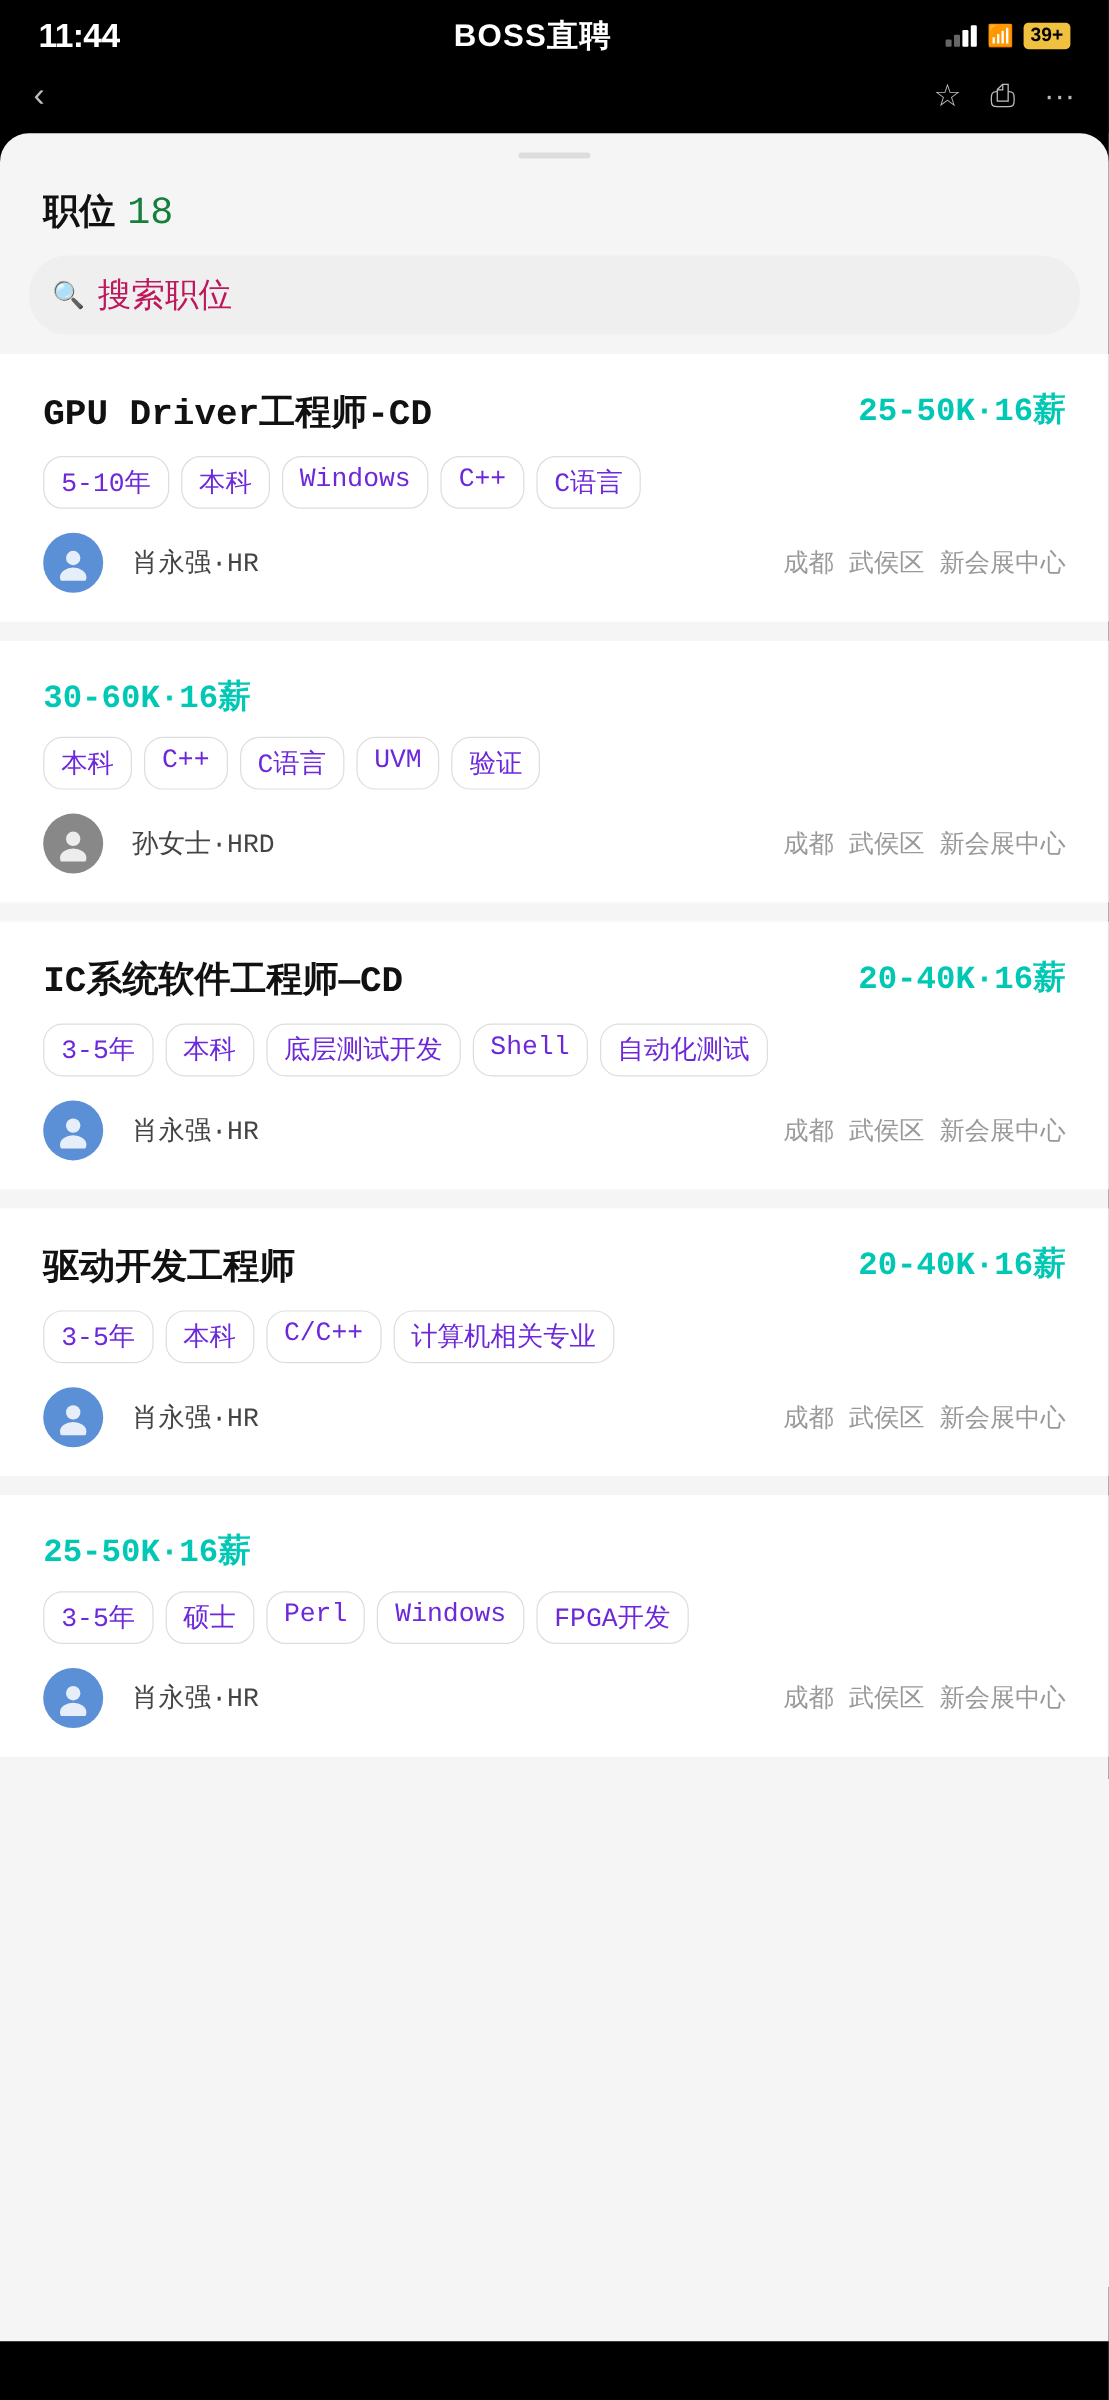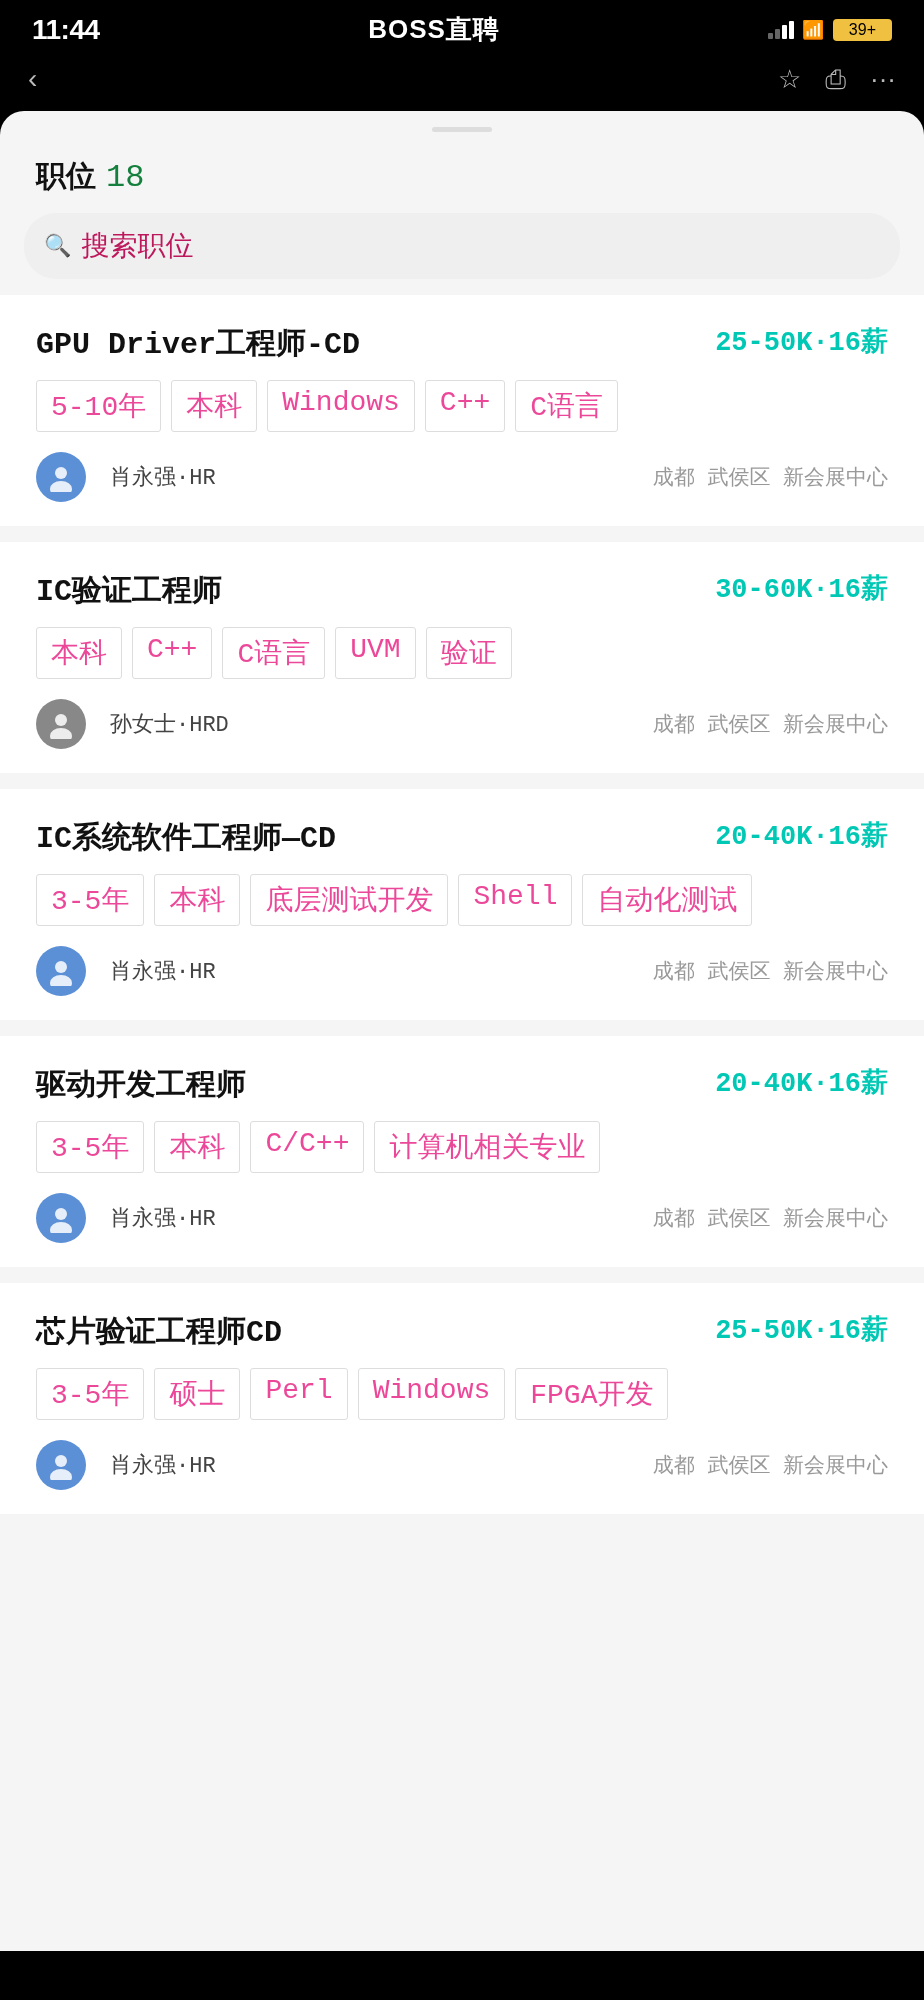--- a/index.html
+++ b/index.html
@@ -46,22 +46,22 @@
       width: 5px;
       background: #fff;
       border-radius: 1px;
     }
     .signal-bar.dim { background: rgba(255,255,255,0.4); }
     .wifi-icon { font-size: 18px; }
     .battery-badge {
       background: #f0c040;
       color: #000;
       font-size: 16px;
-      font-weight: 400;
-      padding: 2px 16px;
+      font-weight: 700;
+      padding: 2px 6px;
       border-radius: 4px;
     }
 
     
     .nav-bar {
       background: #000;
       display: flex;
       align-items: center;
       justify-content: space-between;
       padding: 8px 28px 16px;
@@ -170,24 +170,24 @@
 
     
     .job-tags {
       display: flex;
       flex-wrap: wrap;
       gap: 10px;
       margin-bottom: 20px;
     }
     .tag {
       border: 1px solid #ddd;
-      border-radius: 3px;
+      border-radius: 16px;
       padding: 6px 14px;
-      font-size: 28px;
-      color: #ec4899;
+      font-size: 22px;
+      color: #6d28d9;
       background: #fff;
     }
 
     
     .job-hr-row {
       display: flex;
       align-items: center;
       justify-content: space-between;
     }
     .hr-info {
@@ -283,21 +283,20 @@
             <ellipse cx="15" cy="27" rx="11" ry="8" fill="rgba(255,255,255,0.85)"></ellipse>
           </svg>
         </div>
         <span class="hr-name">肖永强·HR</span>
       </div>
       <span class="job-location">成都 武侯区 新会展中心</span>
     </div>
   </div>
       <div class="job-card">
     <div class="job-card-header">
-      <span class="job-title">IC验证工程师</span>
       <span class="job-salary">30-60K·16薪</span>
     </div>
     <div class="job-tags">
       <span class="tag">本科</span>
           <span class="tag">C++</span>
           <span class="tag">C语言</span>
           <span class="tag">UVM</span>
           <span class="tag">验证</span>
     </div>
     <div class="job-hr-row">
@@ -357,21 +356,20 @@
             <ellipse cx="15" cy="27" rx="11" ry="8" fill="rgba(255,255,255,0.85)"></ellipse>
           </svg>
         </div>
         <span class="hr-name">肖永强·HR</span>
       </div>
       <span class="job-location">成都 武侯区 新会展中心</span>
     </div>
   </div>
       <div class="job-card">
     <div class="job-card-header">
-      <span class="job-title">芯片验证工程师CD</span>
       <span class="job-salary">25-50K·16薪</span>
     </div>
     <div class="job-tags">
       <span class="tag">3-5年</span>
           <span class="tag">硕士</span>
           <span class="tag">Perl</span>
           <span class="tag">Windows</span>
           <span class="tag">FPGA开发</span>
     </div>
     <div class="job-hr-row">

